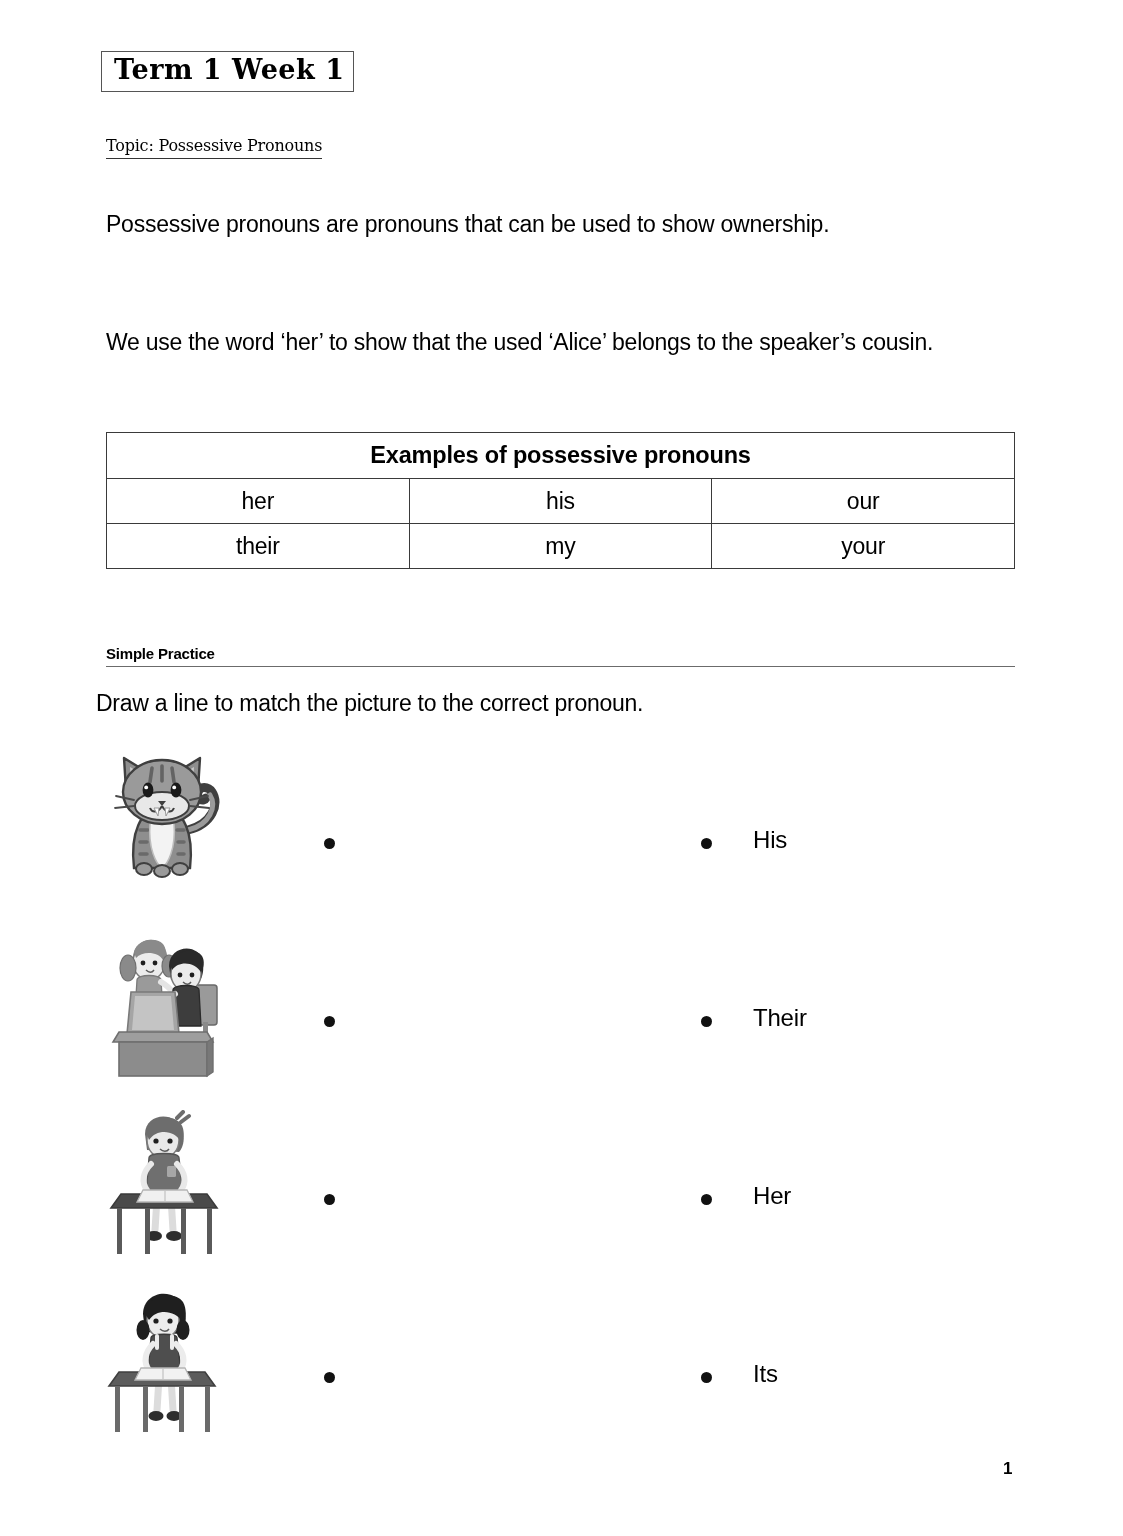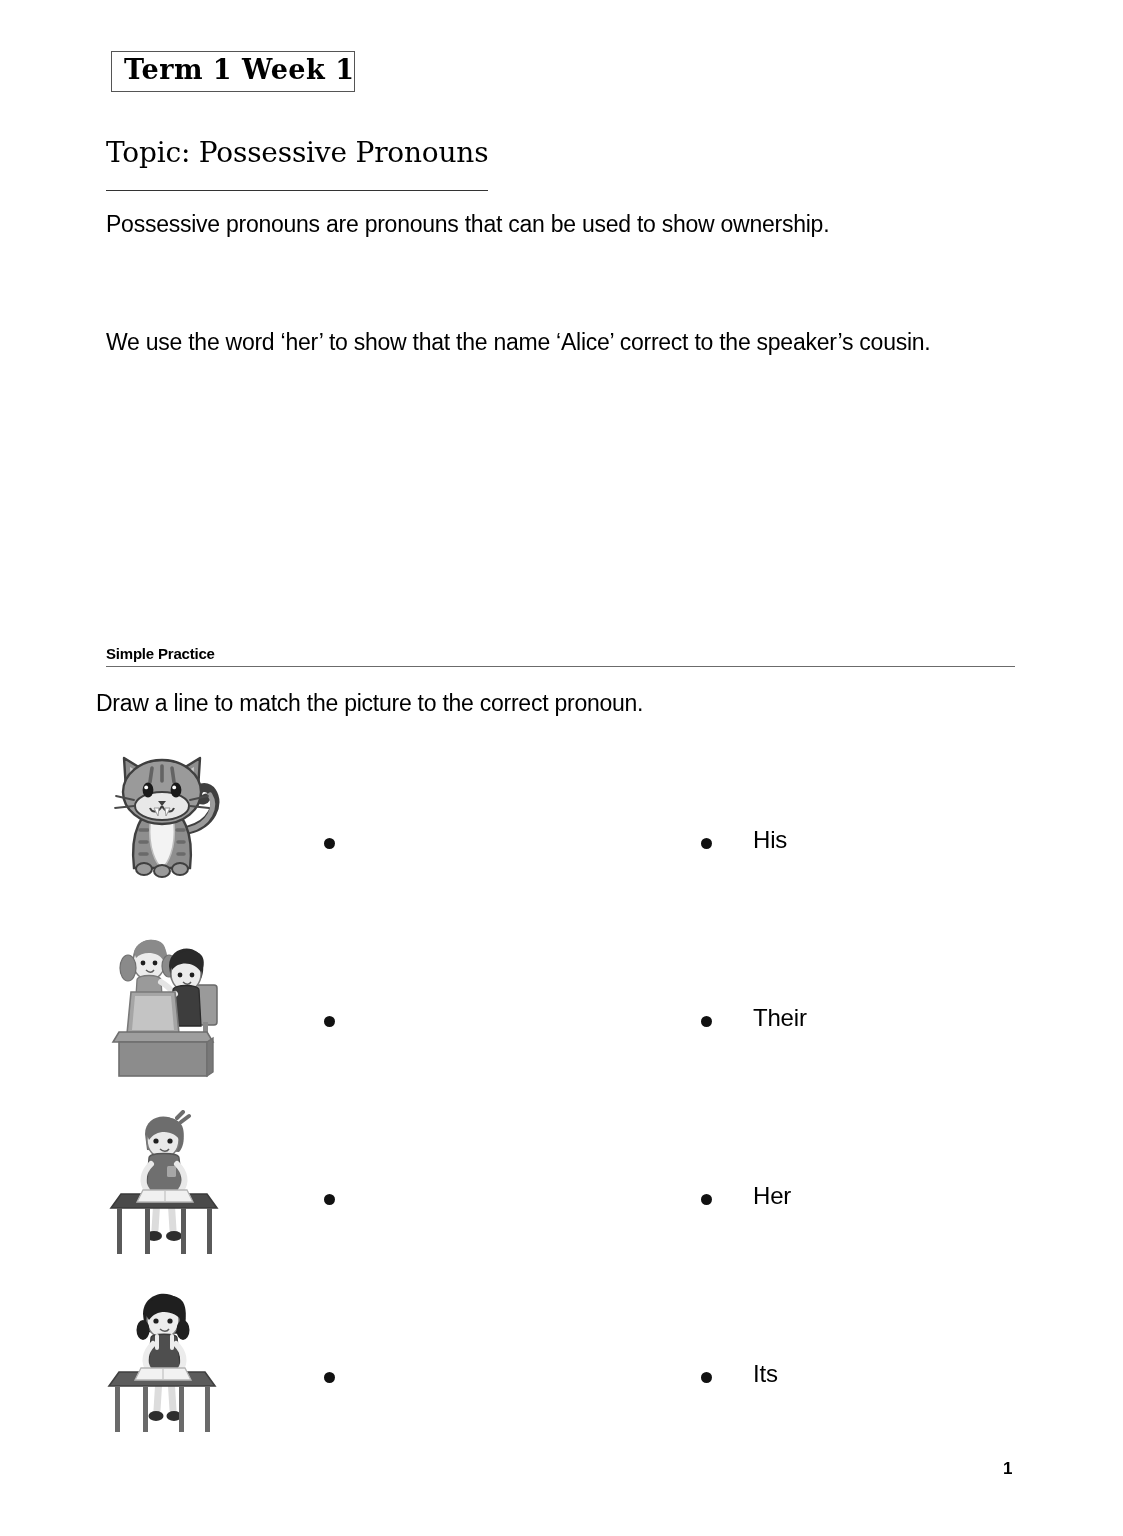--- a/index.html
+++ b/index.html
@@ -20,45 +20,45 @@
     position: absolute;
     left: 0; top: 0;
     width: 1123px;
     height: 1536px;
     background: #ffffff;
   }
 
   
   .title-box {
     position: absolute;
-    left: 111px;
+    left: 101px;
     top: 51px;
     border: 1px solid #555555;
-    padding: 4px 0 7px 12px;
+    padding: 4px 9px 7px 12px;
     background: #ffffff;
   }
   .title-box .title-text {
     font-family: "DejaVu Serif", serif;
     font-weight: bold;
     font-size: 27px;
     letter-spacing: 0.5px;
     line-height: 1.05;
     white-space: nowrap;
   }
 
   
   .topic {
     position: absolute;
     left: 106px;
     top: 136px;
     font-family: "DejaVu Serif", serif;
-    font-size: 28px;
+    font-size: 16px;
     letter-spacing: -0.2px;
     border-bottom: 1.6px solid #333333;
-    padding-bottom: 21px;
+    padding-bottom: 3px;
     white-space: nowrap;
   }
 
   
   .para {
     position: absolute;
     font-size: 23px;
     line-height: 1.42;
     letter-spacing: -0.25px;
   }
@@ -184,22 +184,39 @@
 
   <div class="title-box">
     <div class="title-text">Term 1 Week 1</div>
   </div>
 
   <div class="topic">Topic: Possessive Pronouns</div>
 
   <div class="para para-intro">Possessive pronouns are pronouns that can be used to show ownership.</div>
 
 
-  <div class="para para-explain">We use the word ‘her’ to show that the name ‘Alice’ correct to the speaker’s cousin.</div>
-
+  <div class="para para-explain">We use the word ‘her’ to show that the used ‘Alice’ belongs to the speaker’s cousin.</div>
+
+  <table class="pronoun-table">
+    <tbody>
+        <tr>
+      <th class="tbl-head" colspan="3">Examples of possessive pronouns</th>
+    </tr>
+    <tr>
+      <td class="tbl-cell">her</td>
+      <td class="tbl-cell">his</td>
+      <td class="tbl-cell">our</td>
+    </tr>
+    <tr>
+      <td class="tbl-cell">their</td>
+      <td class="tbl-cell">my</td>
+      <td class="tbl-cell">your</td>
+    </tr>
+  </tbody>
+    </table>
 
   <div class="practice-heading">Simple Practice</div>
   <div class="practice-instruction">Draw a line to match the picture to the correct pronoun.</div>
 
   <div class="match-area">
 
     <div class="match-row row-cat">
       <div class="pic-cell">
         <svg width="130" height="140" viewBox="0 0 130 140" xmlns="http://www.w3.org/2000/svg">
 

